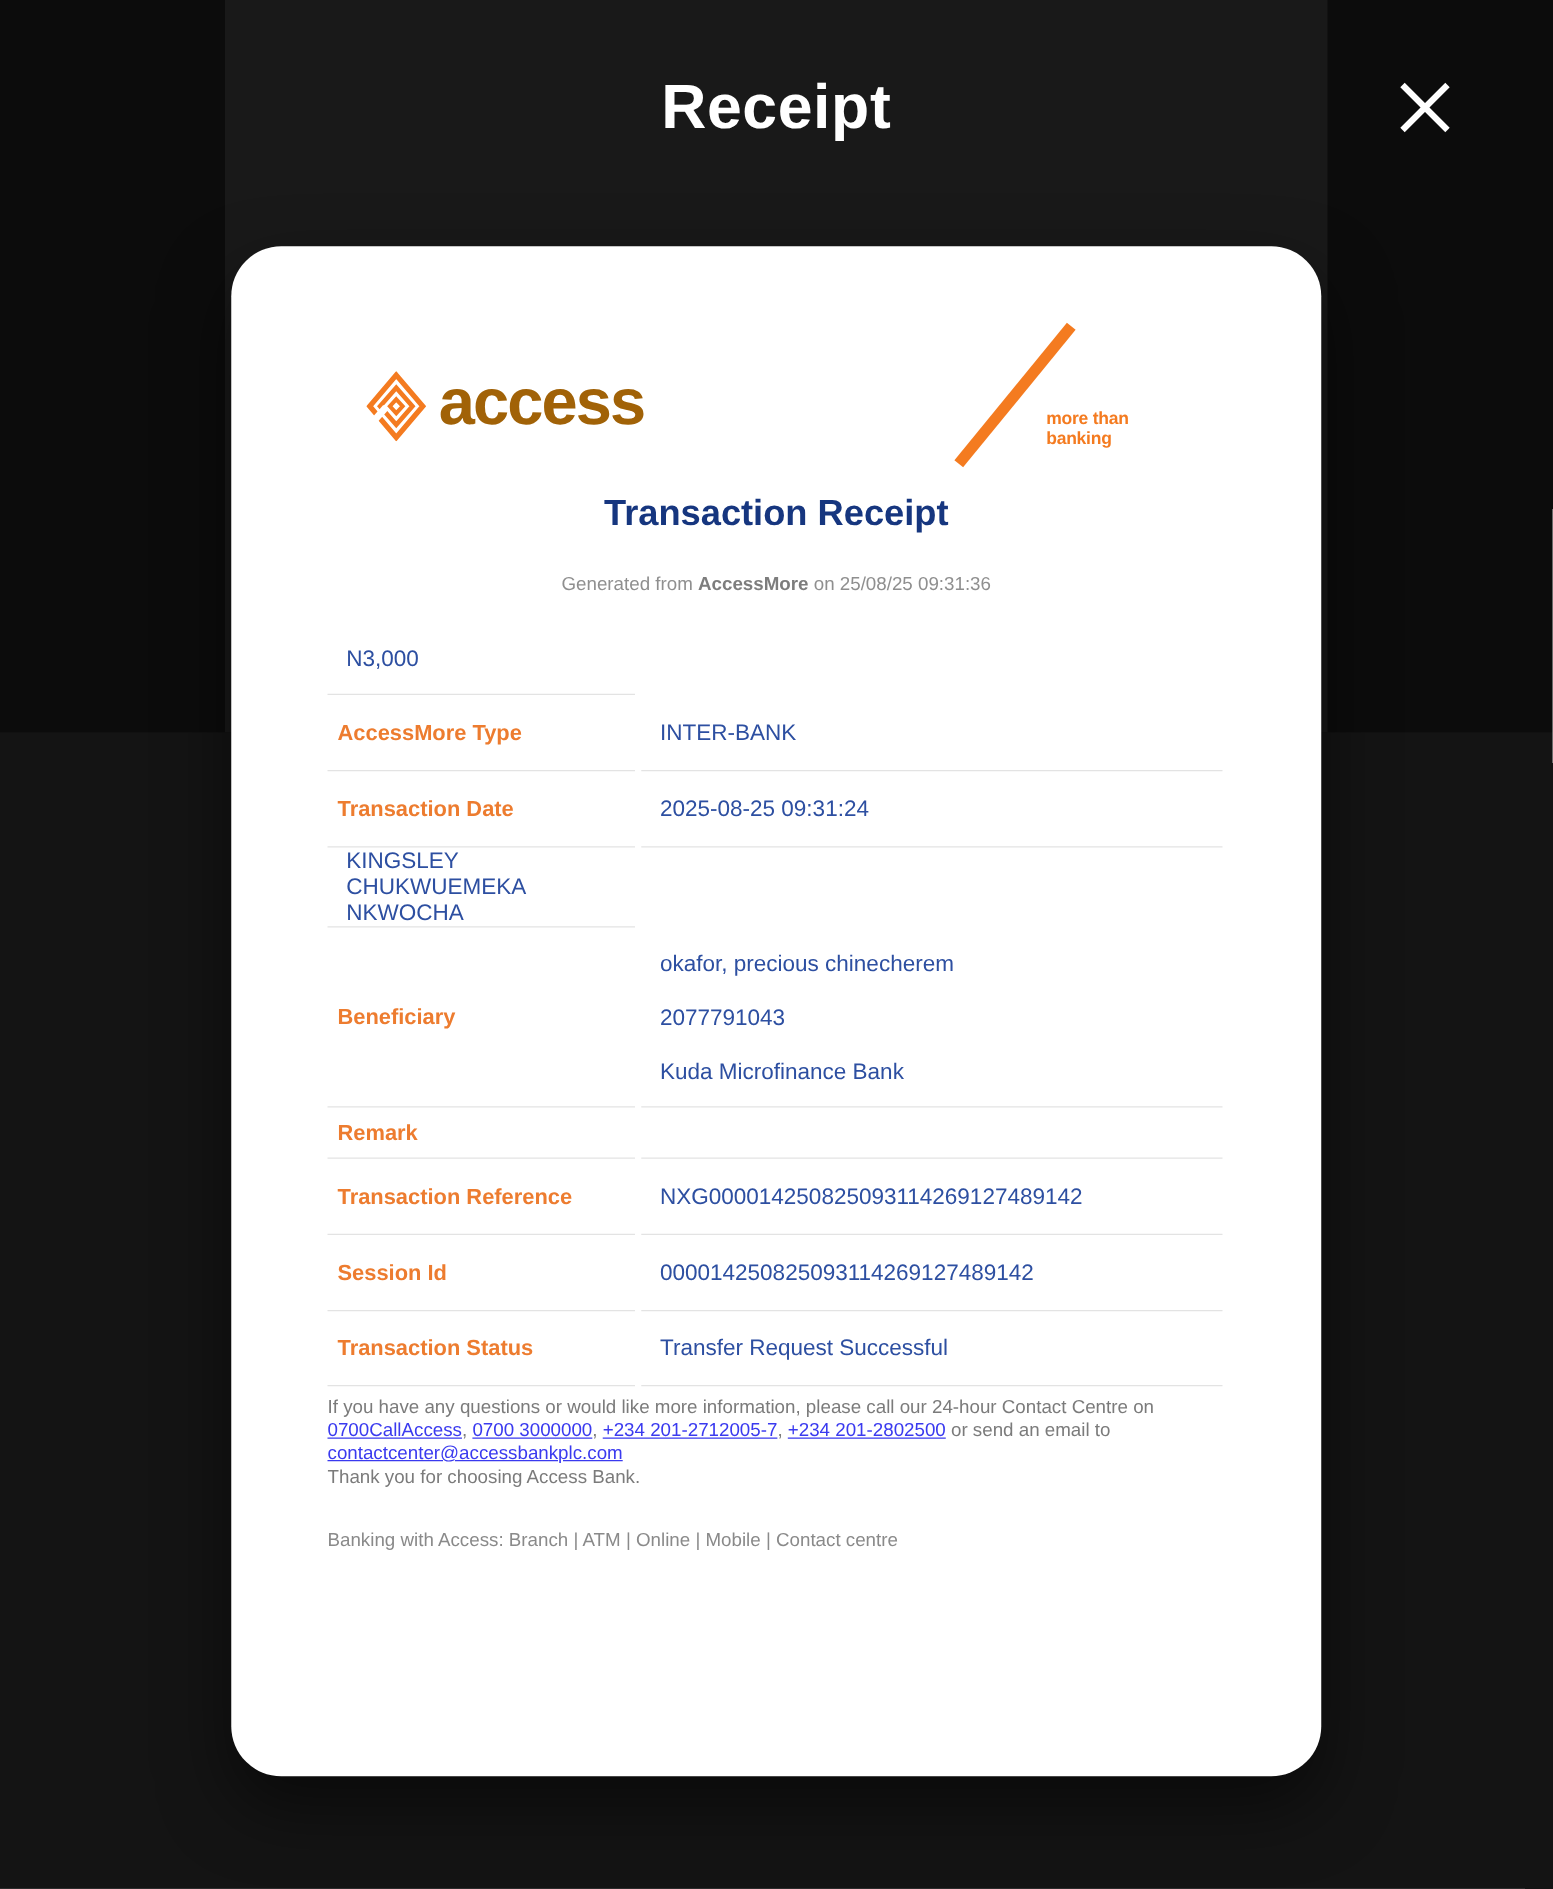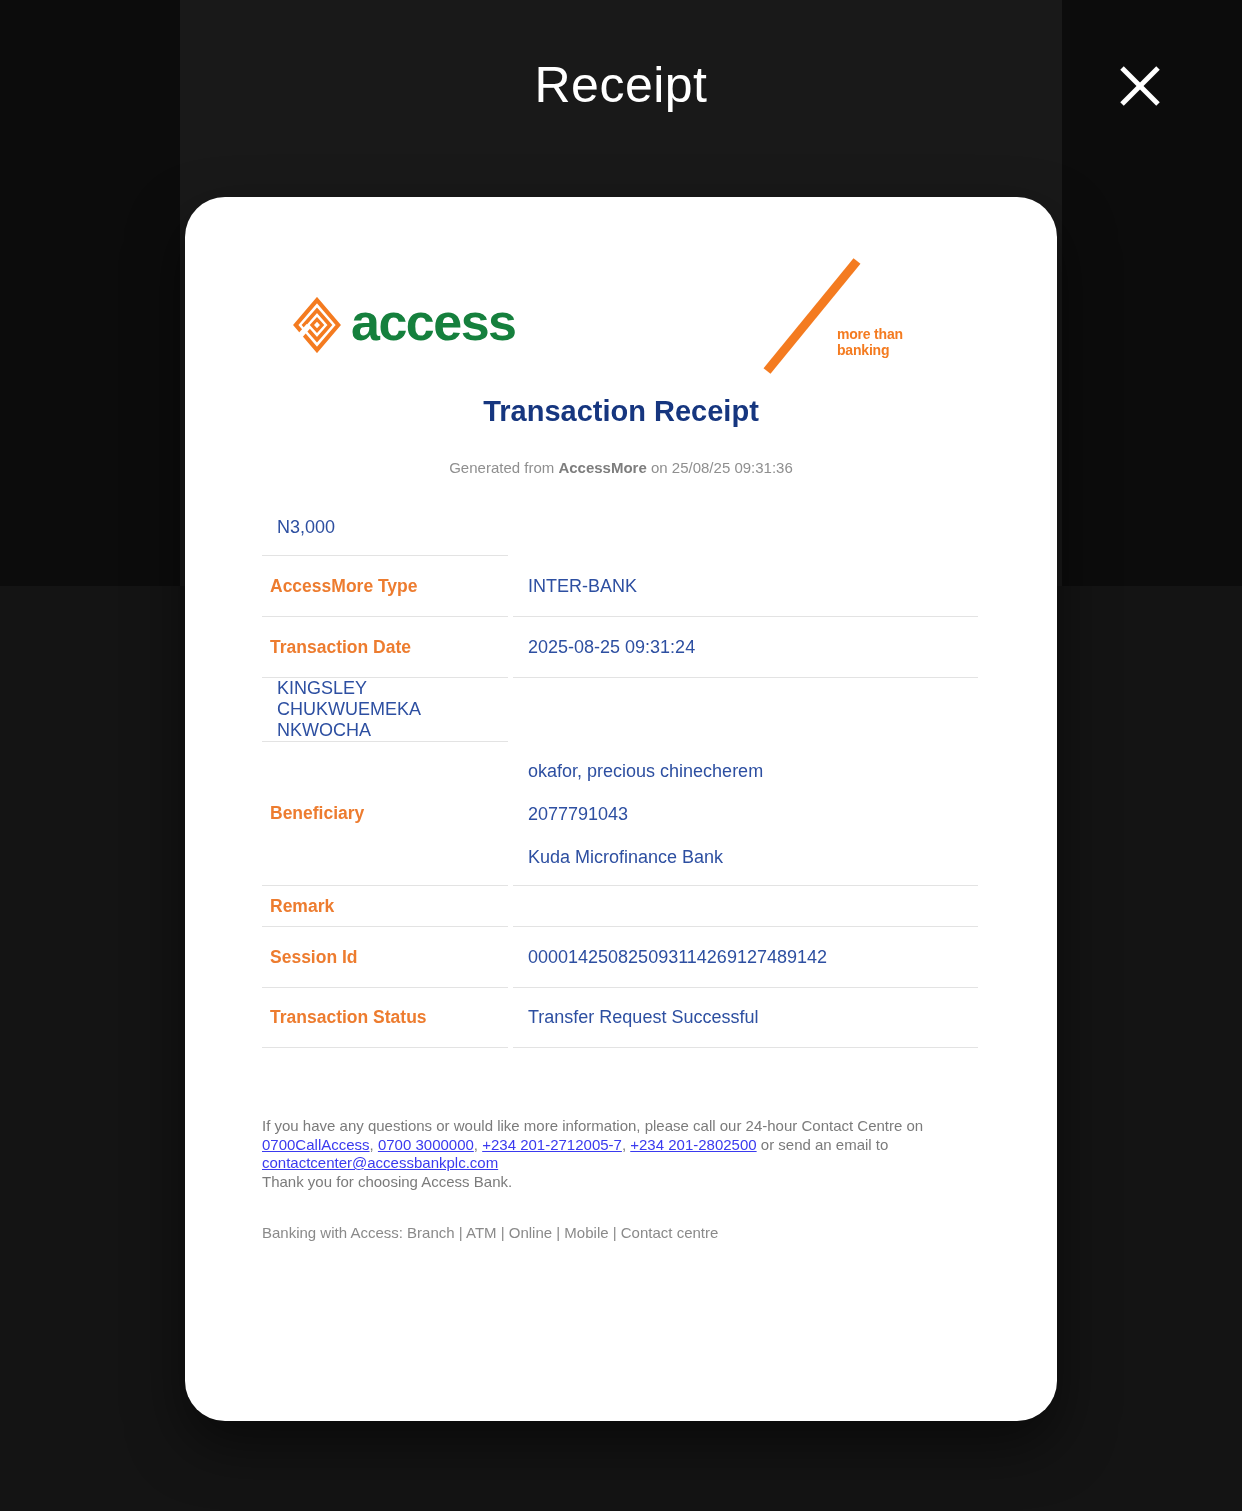--- a/index.html
+++ b/index.html
@@ -11,38 +11,38 @@
   }
   
   .bg-top{position:absolute;left:0;top:0;width:1242px;height:586px;background:#0c0c0c;}
   .bg-sheet{position:absolute;left:180px;top:0;width:882px;height:586px;background:#191919;}
   .bg-bottom{position:absolute;left:0;top:586px;width:1242px;height:925px;background:#141414;}
 
   
   .modal-header{position:absolute;left:0;top:0;width:1242px;height:140px;z-index:5;}
   .page-title{
     position:absolute;left:0;top:56px;width:1242px;text-align:center;
-    color:#ffffff;font-size:50px;font-weight:400;letter-spacing:.5px;
+    color:#ffffff;font-size:50px;font-weight:700;letter-spacing:.5px;
   }
   .close-btn{
     position:absolute;right:76px;top:60px;width:52px;height:52px;cursor:pointer;
     display:flex;align-items:center;justify-content:center;background:transparent;border:none;padding:0;
   }
 
   
   .card{
     position:absolute;left:185px;top:197px;width:872px;height:1224px;
     background:#ffffff;border-radius:40px;z-index:4;
     box-shadow:0 24px 55px rgba(0,0,0,.5);
   }
 
   
   .logo{position:absolute;left:108px;top:100px;display:flex;align-items:center;}
   .logo-text{
-    color:#15803d;font-size:52px;font-weight:700;letter-spacing:-1.5px;
+    color:#a16207;font-size:52px;font-weight:700;letter-spacing:-1.5px;
     margin-left:10px;margin-top:-6px;
   }
   .slash{position:absolute;left:578px;top:60px;}
   .tagline{
     position:absolute;left:652px;top:129px;width:120px;
     color:#f47b20;font-size:14px;font-weight:700;letter-spacing:-0.2px;
   }
 
   .receipt-title{
     position:absolute;left:0;top:198px;width:872px;text-align:center;
@@ -143,20 +143,24 @@
         <div>okafor, precious chinecherem</div>
         <div>2077791043</div>
         <div>Kuda Microfinance Bank</div>
       </div>
     </div>
     <div class="row">
       <div class="cell lab h40">Remark</div>
       <div class="cell val h40"></div>
     </div>
     <div class="row">
+      <div class="cell lab h60">Transaction Reference</div>
+      <div class="cell val h60">NXG000014250825093114269127489142</div>
+    </div>
+    <div class="row">
       <div class="cell lab h60">Session Id</div>
       <div class="cell val h60">000014250825093114269127489142</div>
     </div>
     <div class="row">
       <div class="cell lab h59">Transaction Status</div>
       <div class="cell val h59">Transfer Request Successful</div>
     </div>
   </div>
 
   <div class="contact"><span>If you have any questions or would like more information, please call our 24-hour Contact Centre on </span><a>0700CallAccess</a><span>, </span><a>0700 3000000</a><span>, </span><a>+234 201-2712005-7</a><span>, </span><a>+234 201-2802500</a><span> or send an email to </span><br><a>contactcenter@accessbankplc.com</a><br><span>Thank you for choosing Access Bank.</span></div>

